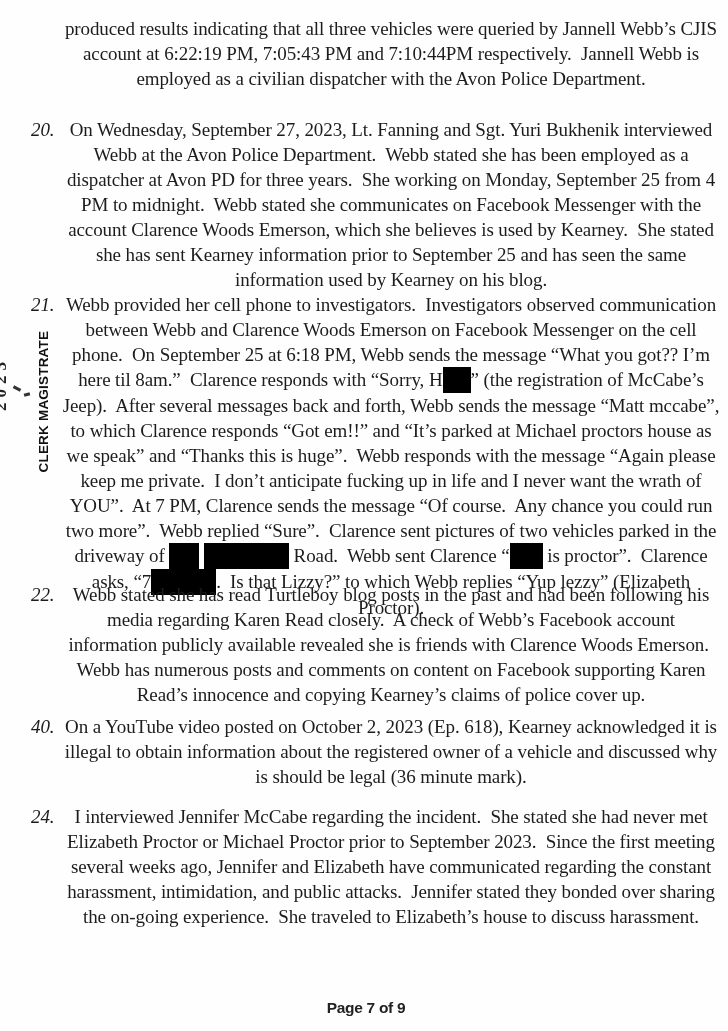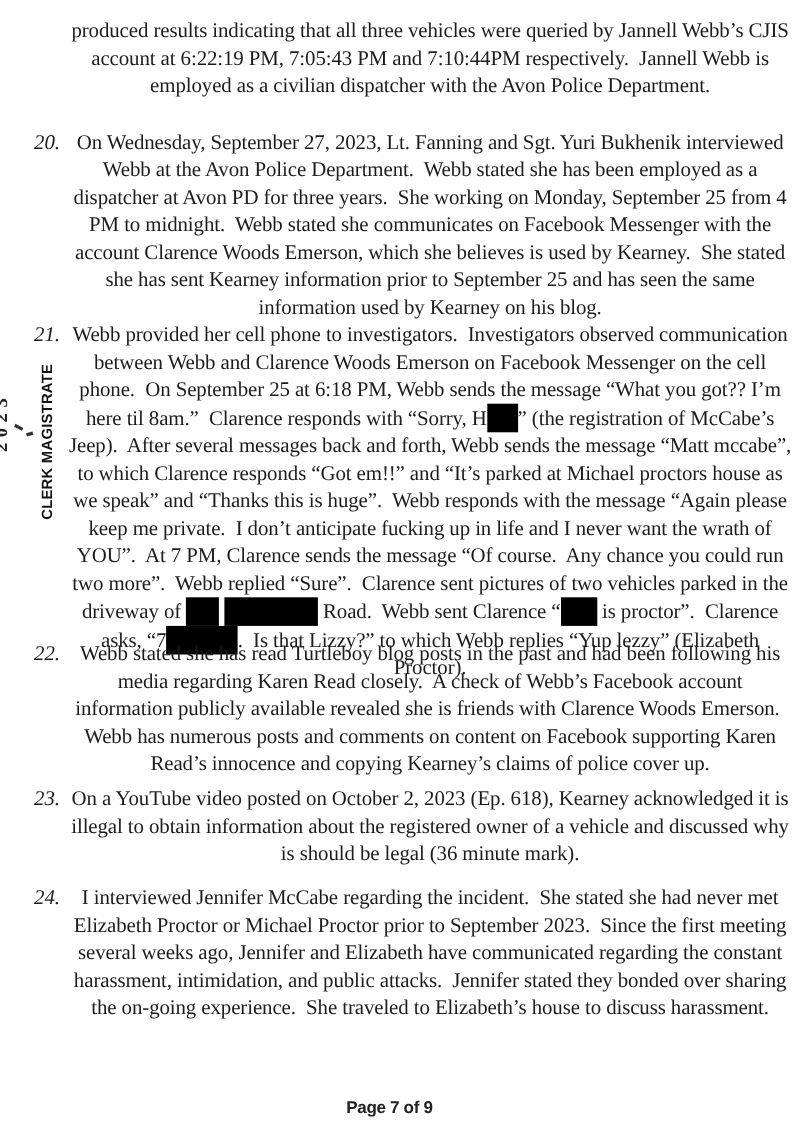--- a/index.html
+++ b/index.html
@@ -30,38 +30,38 @@
     position:absolute; left:-64px; top:374px; width:130px; height:20px;
     text-align:center; transform:rotate(-90deg);
     font-family:"Liberation Serif", serif; font-weight:bold;
     font-size:17px; letter-spacing:5px; white-space:nowrap;
     color:#222;
   }
   .stamp-mark { position:absolute; background:#333; }
   .mark-a { left:13px; top:387px; width:8px; height:3px; transform:rotate(28deg); }
   .mark-b { left:24px; top:393px; width:6px; height:3px; transform:rotate(-15deg); }
   .footer {
-    position:absolute; left:4px; top:999px; width:700px;
+    position:absolute; left:16px; top:999px; width:700px;
     text-align:center;
     font-family:"Liberation Sans", sans-serif; font-weight:bold;
     font-size:15.5px; letter-spacing:-0.3px; color:#222;
   }
 </style>
 </head>
 <body>
 
 <div class="page">
   <div class="stamp-clerk">CLERK MAGISTRATE</div>
   <div class="stamp-year">2023</div>
   <div class="stamp-mark mark-a"></div>
   <div class="stamp-mark mark-b"></div>
 
   <div id="paras">
       <div class="para" style="top: 16px;">produced results indicating that all three vehicles were queried by Jannell Webb’s CJIS account at 6:22:19 PM, 7:05:43 PM and 7:10:44PM respectively.&nbsp; Jannell Webb is employed as a civilian dispatcher with the Avon Police Department.</div>
       <div class="para" style="top: 117px;"><span class="num">20.</span>On Wednesday, September 27, 2023, Lt. Fanning and Sgt. Yuri Bukhenik interviewed Webb at the Avon Police Department.&nbsp; Webb stated she has been employed as a dispatcher at Avon PD for three years.&nbsp; She working on Monday, September 25 from 4 PM to midnight.&nbsp; Webb stated she communicates on Facebook Messenger with the account Clarence Woods Emerson, which she believes is used by Kearney.&nbsp; She stated she has sent Kearney information prior to September 25 and has seen the same information used by Kearney on his blog.</div>
       <div class="para" style="top: 292px;"><span class="num">21.</span>Webb provided her cell phone to investigators.&nbsp; Investigators observed communication between Webb and Clarence Woods Emerson on Facebook Messenger on the cell phone.&nbsp; On September 25 at 6:18 PM, Webb sends the message “What you got?? I’m here til 8am.”&nbsp; Clarence responds with “Sorry, H<span class="redact" style="width: 28px;"></span>” (the registration of McCabe’s Jeep).&nbsp; After several messages back and forth, Webb sends the message “Matt mccabe”, to which Clarence responds “Got em!!” and “It’s parked at Michael proctors house as we speak” and “Thanks this is huge”.&nbsp; Webb responds with the message “Again please keep me private.&nbsp; I don’t anticipate fucking up in life and I never want the wrath of YOU”.&nbsp; At 7 PM, Clarence sends the message “Of course.&nbsp; Any chance you could run two more”.&nbsp; Webb replied “Sure”.&nbsp; Clarence sent pictures of two vehicles parked in the driveway of <span class="redact" style="width: 30px;"></span> <span class="redact" style="width: 85px;"></span> Road.&nbsp; Webb sent Clarence “<span class="redact" style="width: 33px;"></span> is proctor”.&nbsp; Clarence asks, “7<span class="redact" style="width: 65px;"></span>.&nbsp; Is that Lizzy?” to which Webb replies “Yup lezzy” (Elizabeth Proctor).</div>
       <div class="para" style="top: 582px;"><span class="num">22.</span>Webb stated she has read Turtleboy blog posts in the past and had been following his media regarding Karen Read closely.&nbsp; A check of Webb’s Facebook account information publicly available revealed she is friends with Clarence Woods Emerson.&nbsp; Webb has numerous posts and comments on content on Facebook supporting Karen Read’s innocence and copying Kearney’s claims of police cover up.</div>
-      <div class="para" style="top: 714px;"><span class="num">23.</span>On a YouTube video posted on October 2, 2023 (Ep. 618), Kearney acknowledged it is illegal to obtain information about the registered owner of a vehicle and discussed why is should be legal (36 minute mark).</div>
+      <div class="para" style="top: 714px;"><span class="num">40.</span>On a YouTube video posted on October 2, 2023 (Ep. 618), Kearney acknowledged it is illegal to obtain information about the registered owner of a vehicle and discussed why is should be legal (36 minute mark).</div>
       <div class="para" style="top: 804px;"><span class="num">24.</span>I interviewed Jennifer McCabe regarding the incident.&nbsp; She stated she had never met Elizabeth Proctor or Michael Proctor prior to September 2023.&nbsp; Since the first meeting several weeks ago, Jennifer and Elizabeth have communicated regarding the constant harassment, intimidation, and public attacks.&nbsp; Jennifer stated they bonded over sharing the on-going experience.&nbsp; She traveled to Elizabeth’s house to discuss harassment.</div>
     </div>
 
   <div class="footer">Page 7 of 9</div>
 </div>
 
 </body></html>

